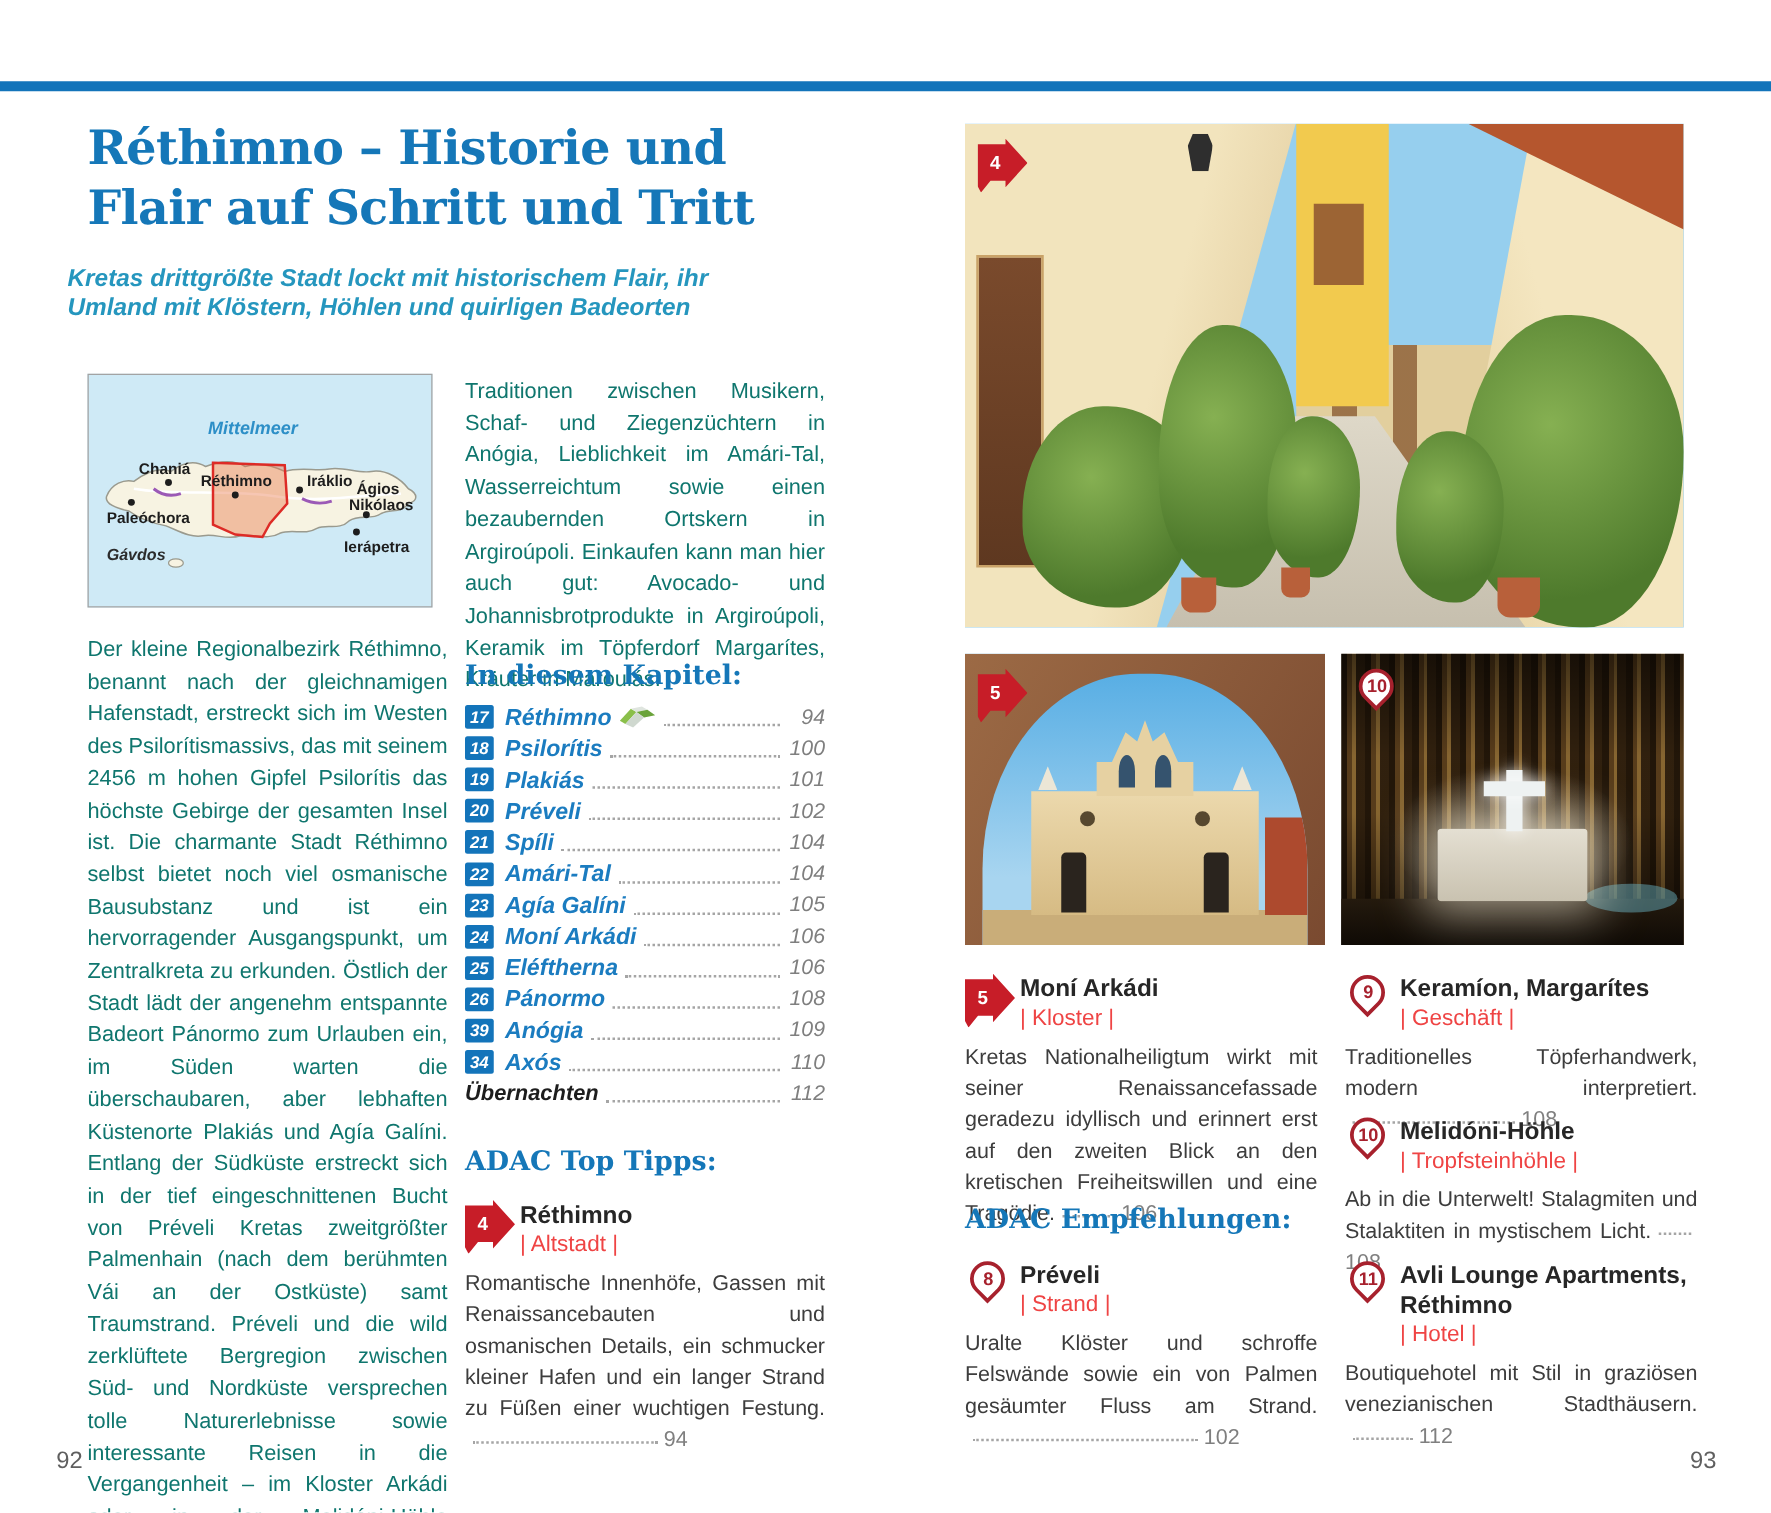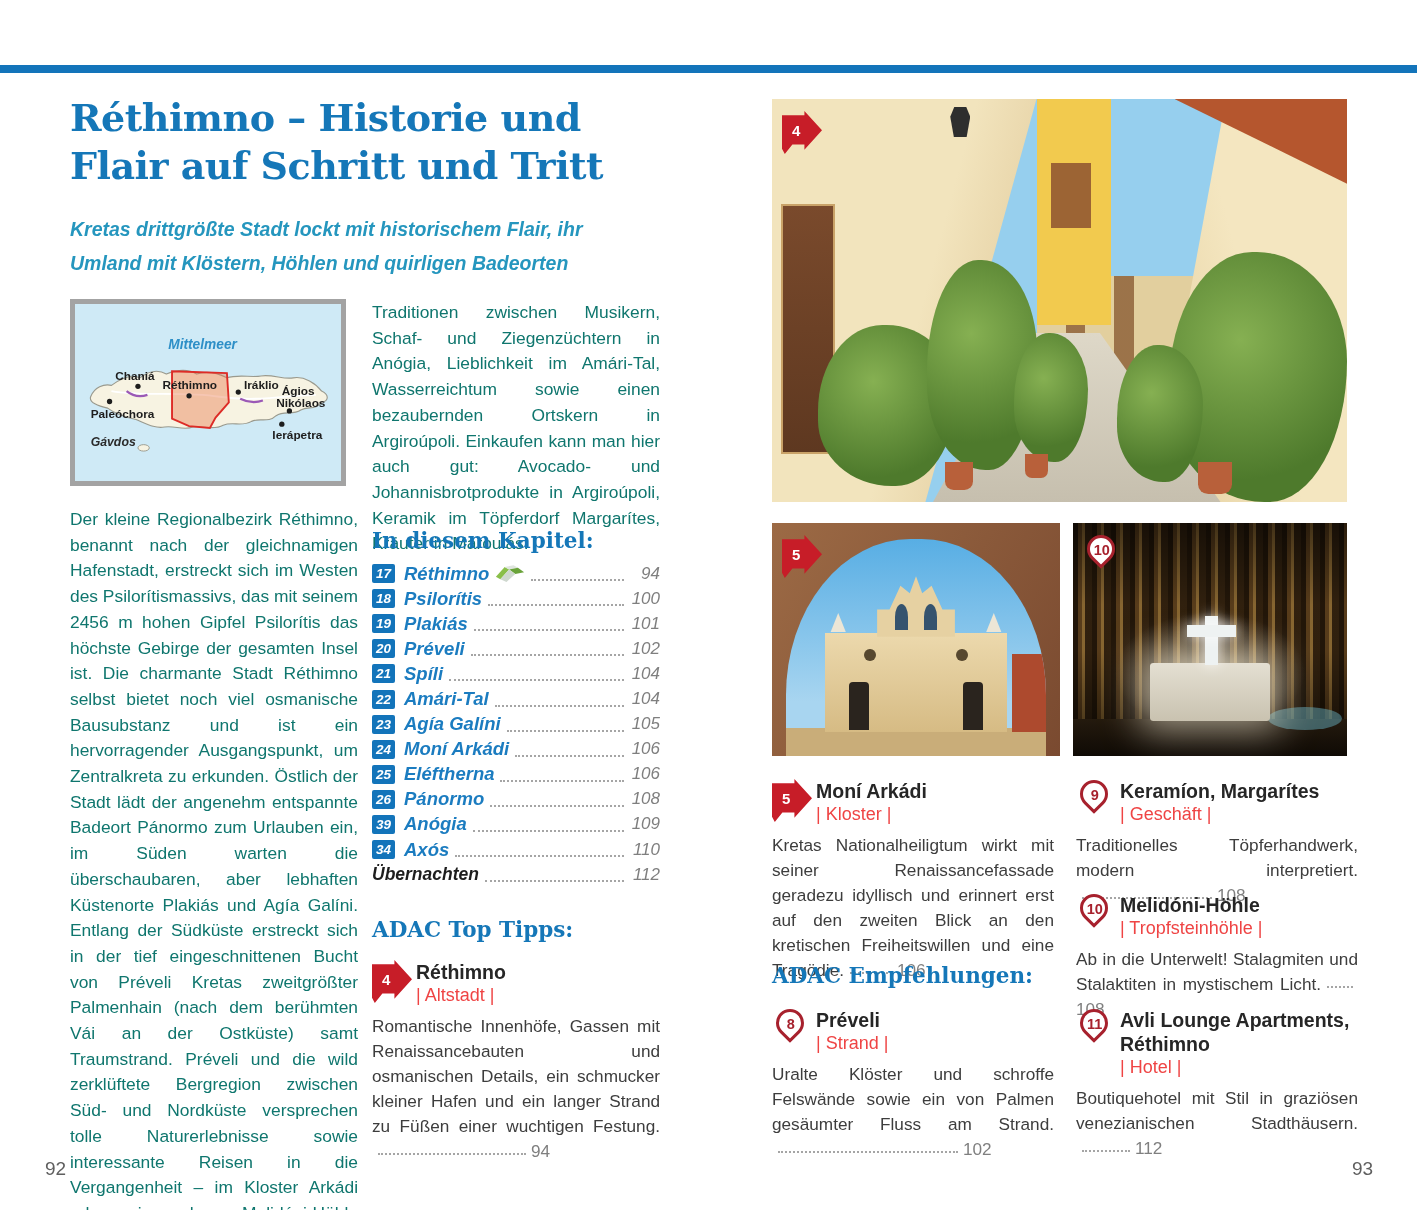--- a/index.html
+++ b/index.html
@@ -4,28 +4,28 @@
 <style>
   * { margin:0; padding:0; box-sizing:border-box; }
   body { background:#ffffff; }
   .page { position:relative; width:1417px; height:1210px; background:#ffffff; overflow:hidden;
           font-family:"Liberation Sans", sans-serif; }
   .topbar { position:absolute; left:0; top:65px; width:100%; height:8px; background:#1374ba; }
 
   
   .title { position:absolute; left:70px; top:94px; width:590px; font-family:"DejaVu Serif", serif;
            font-weight:bold; font-size:38px; line-height:48px; color:#1577b8; letter-spacing:-0.5px; }
-  .subtitle { position:absolute; left:70px; top:212px; width:580px; font-style:italic; font-weight:600;
-              font-size:19.5px; line-height:34px; color:#2596be; }
+  .subtitle { position:absolute; left:54px; top:212px; width:580px; font-style:italic; font-weight:600;
+              font-size:19.5px; line-height:23px; color:#2596be; }
   .sec-head { position:absolute; font-family:"DejaVu Serif", serif; font-weight:bold;
               font-size:21.5px; color:#1577b8; }
 
   
   .map-fig { position:absolute; left:70px; top:299px; width:276px; height:187px;
-             background:#cfeaf6; border:5px solid #a3a3a3; }
+             background:#cfeaf6; border:1px solid #a3a3a3; }
   .map-fig svg { display:block; width:100%; height:100%; }
 
   
   .bodycol { position:absolute; font-size:17.4px; line-height:25.7px; color:#0f766e; text-align:justify; }
   #col1 { left:70px; top:507px; width:288px; }
   #col2 { left:372px; top:300px; width:288px; }
 
   
   .chapter-list { position:absolute; left:372px; top:561px; width:288px;font-style:italic; }
   .chrow { display:flex; align-items:center; height:25.1px; }

